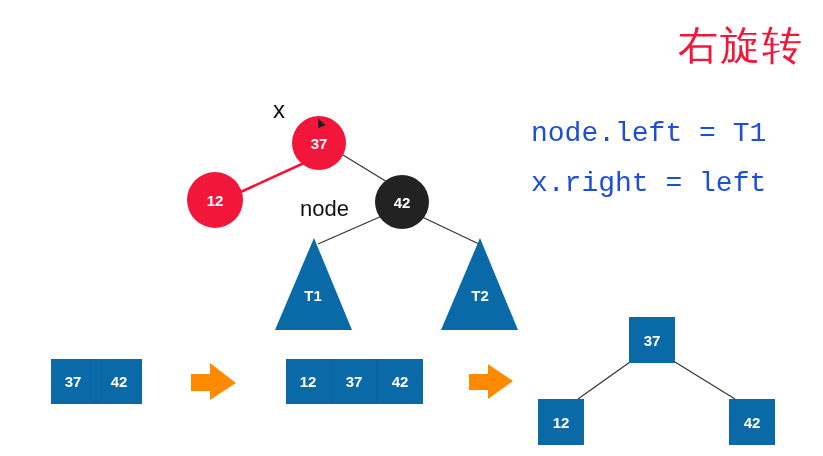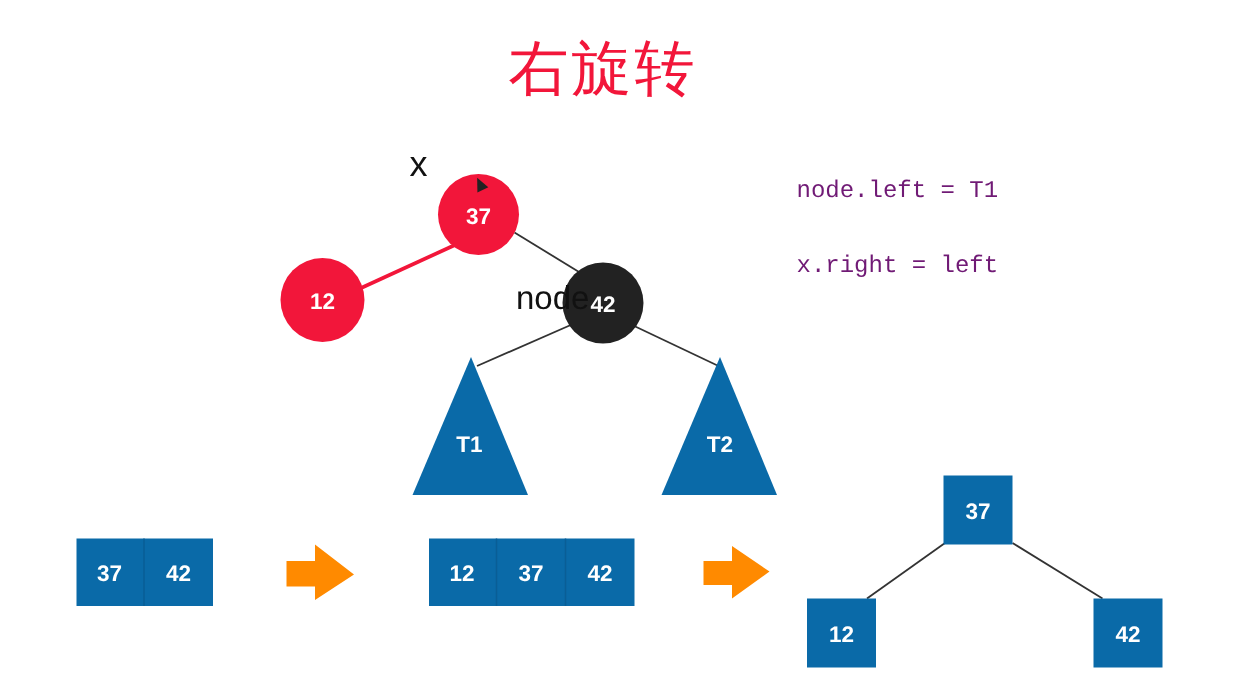--- a/index.html
+++ b/index.html
@@ -1,20 +1,20 @@
 <!DOCTYPE html>
 <html><head>
   <meta charset="utf-8">
   <style>
     html, body { margin: 0; padding: 0; background: #ffffff; }
     body { width: 823px; height: 456px; position: relative; overflow: hidden; font-family: "Liberation Sans", sans-serif; }
-    .title { position: absolute; left: 0; width: 804px; top: 18px; text-align: center; font-size: 40px; color: #f2163a; font-family: "DejaVu Sans", sans-serif; letter-spacing: 2px; }
+    .title { position: absolute; left: 0; width: 804px; top: 18px; text-align: right; font-size: 40px; color: #f2163a; font-family: "DejaVu Sans", sans-serif; letter-spacing: 2px; }
     svg.canvas { position: absolute; left: 0; top: 0; }
     .lbl { position: absolute; color: #111; }
-    .code { position: absolute; font-family: "Liberation Mono", "DejaVu Sans Mono", monospace; font-size: 16px; color: #701a75; }
+    .code { position: absolute; font-family: "Liberation Mono", "DejaVu Sans Mono", monospace; font-size: 28px; color: #1d4ed8; }
     .node-text { font-family: "Liberation Sans", sans-serif; font-weight: bold; font-size: 15px; fill: #ffffff; }
     .box-text { font-family: "Liberation Sans", sans-serif; font-weight: bold; font-size: 15px; fill: #ffffff; }
     .cursor { position: absolute; left: 316px; top: 118px; width: 0; height: 0; border-left: 4px solid transparent; border-right: 4px solid transparent; border-bottom: 9px solid #222; transform: rotate(-25deg); }
   </style>
 </head>
 <body>
 
 <div class="title">右旋转</div>
 
 <svg class="canvas" width="823" height="456">
@@ -76,17 +76,17 @@
     <rect x="538" y="399" width="46" height="46" fill="#0a6aa8"></rect>
     <text class="box-text" x="561" y="428" text-anchor="middle">12</text>
   </g>
   <g>
     <rect x="729" y="399" width="46" height="46" fill="#0a6aa8"></rect>
     <text class="box-text" x="752" y="428" text-anchor="middle">42</text>
   </g>
 </svg>
 
 <div class="lbl" style="left:273px; top:96px; font-size:24px;">x</div>
-<div class="lbl" style="left:300px; top:186px; font-size:22px;margin-left:44px;">node</div>
+<div class="lbl" style="left:300px; top:196px; font-size:22px;">node</div>
 <div class="cursor"></div>
 
 <div class="code" style="left:531px; top:118px;">node.left = T1</div>
 <div class="code" style="left:531px; top:168px;">x.right = left</div>
 
 </body></html>

